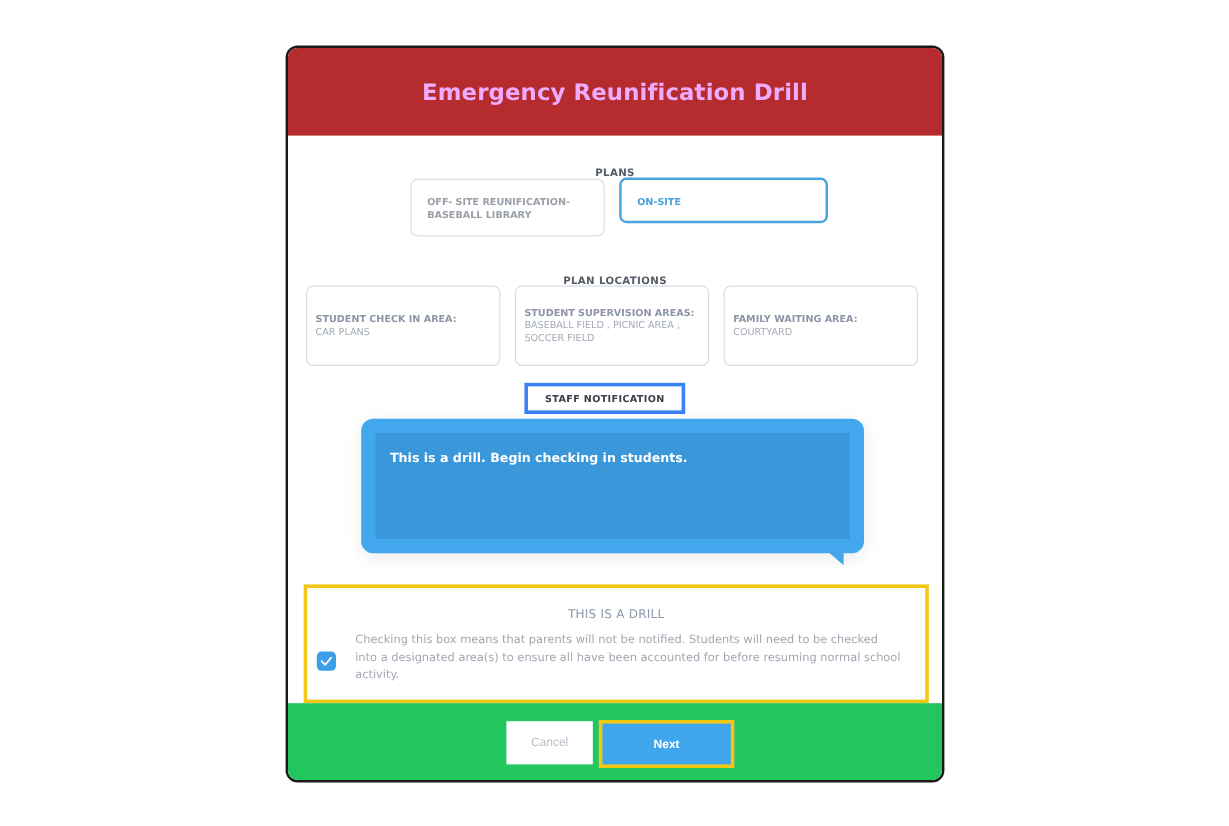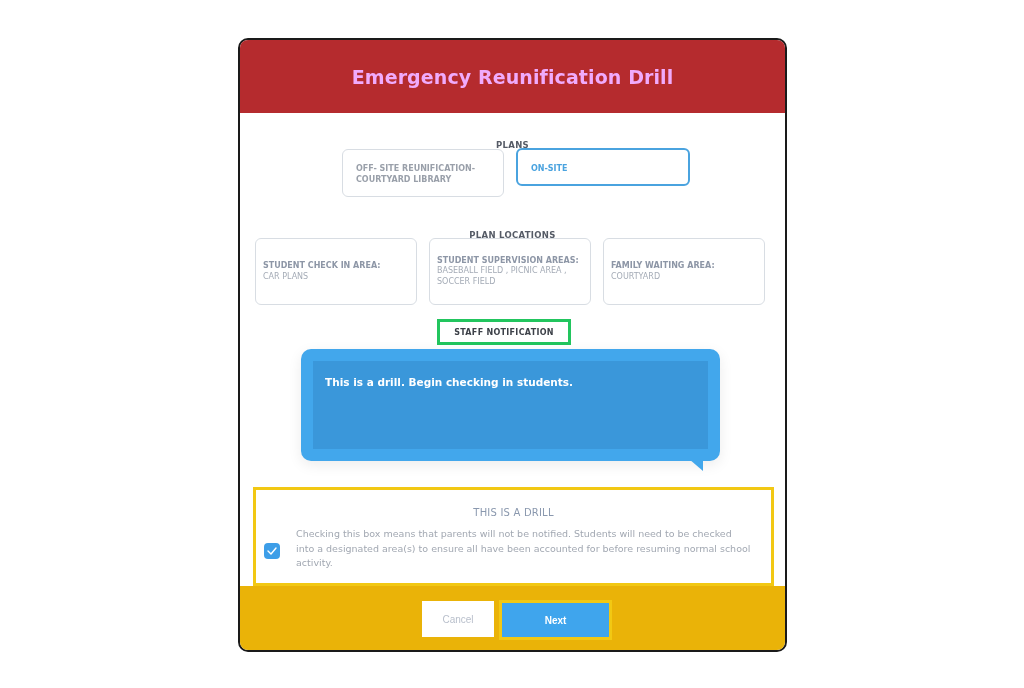--- a/index.html
+++ b/index.html
@@ -30,21 +30,21 @@
   .loc-card {
     position: absolute; border: 1.5px solid #d8dde3; border-radius: 6px; background: #fff;
     font-size: 8px; line-height: 10.5px; padding: 0 7px;
     display: flex; flex-direction: column; justify-content: center;
   }
   .loc-card .title { font-weight: bold; color: #8d96a6; }
   .loc-card .value { color: #a4abb6; }
 
   .staff-label {
     position: absolute; left: 197px; top: 279px; width: 134px; height: 26px;
-    border: 3px solid #22c55e; display: flex; align-items: center; justify-content: center;
+    border: 3px solid #3b82f6; display: flex; align-items: center; justify-content: center;
     font-size: 8px; font-weight: bold; color: #3c4048; letter-spacing: 0.3px;
   }
 
   .bubble {
     position: absolute; left: 61px; top: 309px; width: 419px; height: 112px;
     background: #42a7ec; border-radius: 10px; box-shadow: 0 4px 14px rgba(0,0,0,0.08);
   }
   .bubble-inner {
     position: absolute; left: 12px; top: 12px; right: 12px; bottom: 12px;
     background: #3a97da; color: #fff; font-size: 10.5px; font-weight: bold; padding: 15px 12px;
@@ -65,21 +65,21 @@
   }
   .drill-text {
     position: absolute; left: 40px; top: 37px; right: 20px; font-size: 9.5px; line-height: 14.5px; color: #a2a8b2;
   }
   .checkbox {
     position: absolute; left: 8px; top: 53px; width: 16px; height: 16px; border-radius: 4px;
     background: #3d9ee8; display: flex; align-items: center; justify-content: center; cursor: pointer;
   }
 
   .footer {
-    position: absolute; left: 0; right: 0; top: 546px; bottom: 0; background: #eab308;
+    position: absolute; left: 0; right: 0; top: 546px; bottom: 0; background: #22c55e;
   }
   .btn-cancel {
     position: absolute; left: 182px; top: 15px; width: 72px; height: 36px; background: #fff;
     border: none; color: #b8bfcb; font-size: 10px; display: flex; align-items: center; justify-content: center; cursor: pointer;
   }
   .btn-next {
     position: absolute; left: 259px; top: 14px; width: 113px; height: 40px; background: #3fa5ed;
     border: 3px solid #f2c813; color: #fff; font-size: 10px; font-weight: bold;
     display: flex; align-items: center; justify-content: center; cursor: pointer;
   }
@@ -89,21 +89,21 @@
 
 <div class="modal">
   <div class="header">
     <h1>Emergency Reunification Drill</h1>
   </div>
 
   <div class="section-label" style="top:89px;">PLANS</div>
 
   <div class="plan-card" style="left:102px; top:109px; width:162px; height:48px; padding:13px 13px;">
     <div>OFF- SITE REUNIFICATION-</div>
-    <div>COURTYARD LIBRARY</div>
+    <div>BASEBALL LIBRARY</div>
   </div>
   <div class="plan-card selected" style="left:276px; top:108px; width:174px; height:38px; padding:13px 13px;">
     <div>ON-SITE</div>
   </div>
 
   <div class="section-label" style="top:179px;">PLAN LOCATIONS</div>
 
   <div class="loc-card" style="left:15px; top:198px; width:162px; height:67px;">
     <div class="title">STUDENT CHECK IN AREA:</div>
     <div class="value">CAR PLANS</div>

